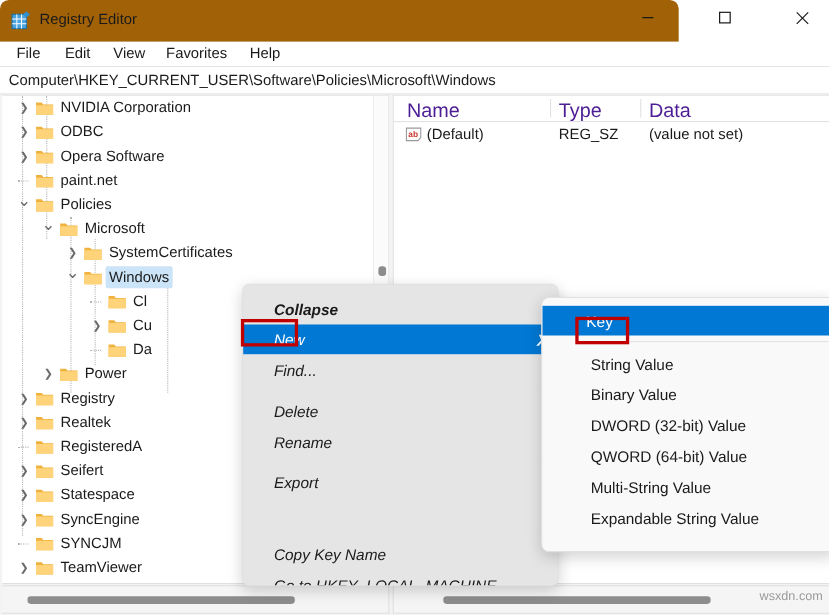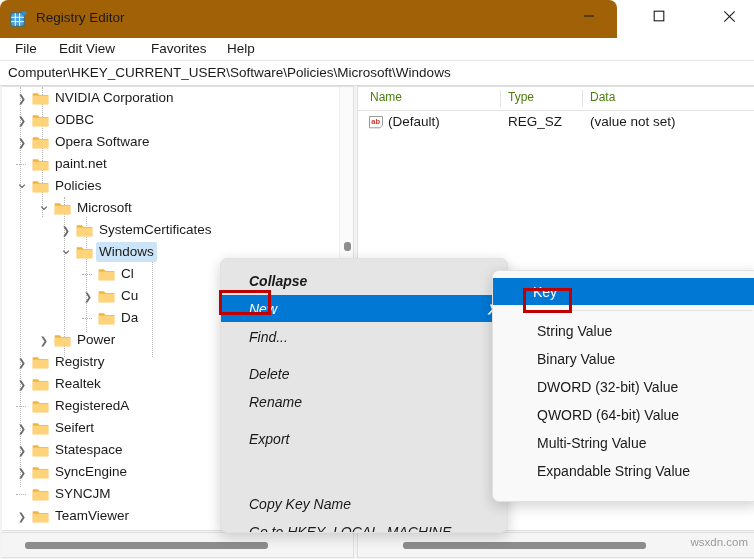--- a/index.html
+++ b/index.html
@@ -181,22 +181,22 @@
     position: absolute;
     left: 0; top: 0;
     width: 397px; height: 24px;
     background: #ffffff;
     border-bottom: 1px solid #e2e2e2;
     box-sizing: border-box;
   }
   .col-h {
     position: absolute;
     top: 3px;
-    font-size: 12px;
-    color: #4d7c0f;
+    font-size: 18px;
+    color: #4c1d95;
   }
   .col-div {
     position: absolute;
     top: 3px;
     height: 17px;
     border-left: 1px solid #e2e2e2;
   }
   #list-row0 {
     position: absolute;
     left: 0; top: 25px;
@@ -405,21 +405,21 @@
       <svg width="13" height="13" viewBox="0 0 13 13">
         <line x1="1.3" y1="1.3" x2="11.7" y2="11.7" stroke="#1a1a1a" stroke-width="1.1"></line>
         <line x1="11.7" y1="1.3" x2="1.3" y2="11.7" stroke="#1a1a1a" stroke-width="1.1"></line>
       </svg>
     </div>
   </div>
 
   <div id="menubar">
     <div class="menu-item" style="left:10px">File</div>
     <div class="menu-item" style="left:54px">Edit</div>
-    <div class="menu-item" style="left:81px">View</div>
+    <div class="menu-item" style="left:98px">View</div>
     <div class="menu-item" style="left:146px">Favorites</div>
     <div class="menu-item" style="left:222px">Help</div>
   </div>
 
   <div id="addressbar">
     <div id="address-text">Computer\HKEY_CURRENT_USER\Software\Policies\Microsoft\Windows</div>
   </div>
 
   <div id="body-area">
 

